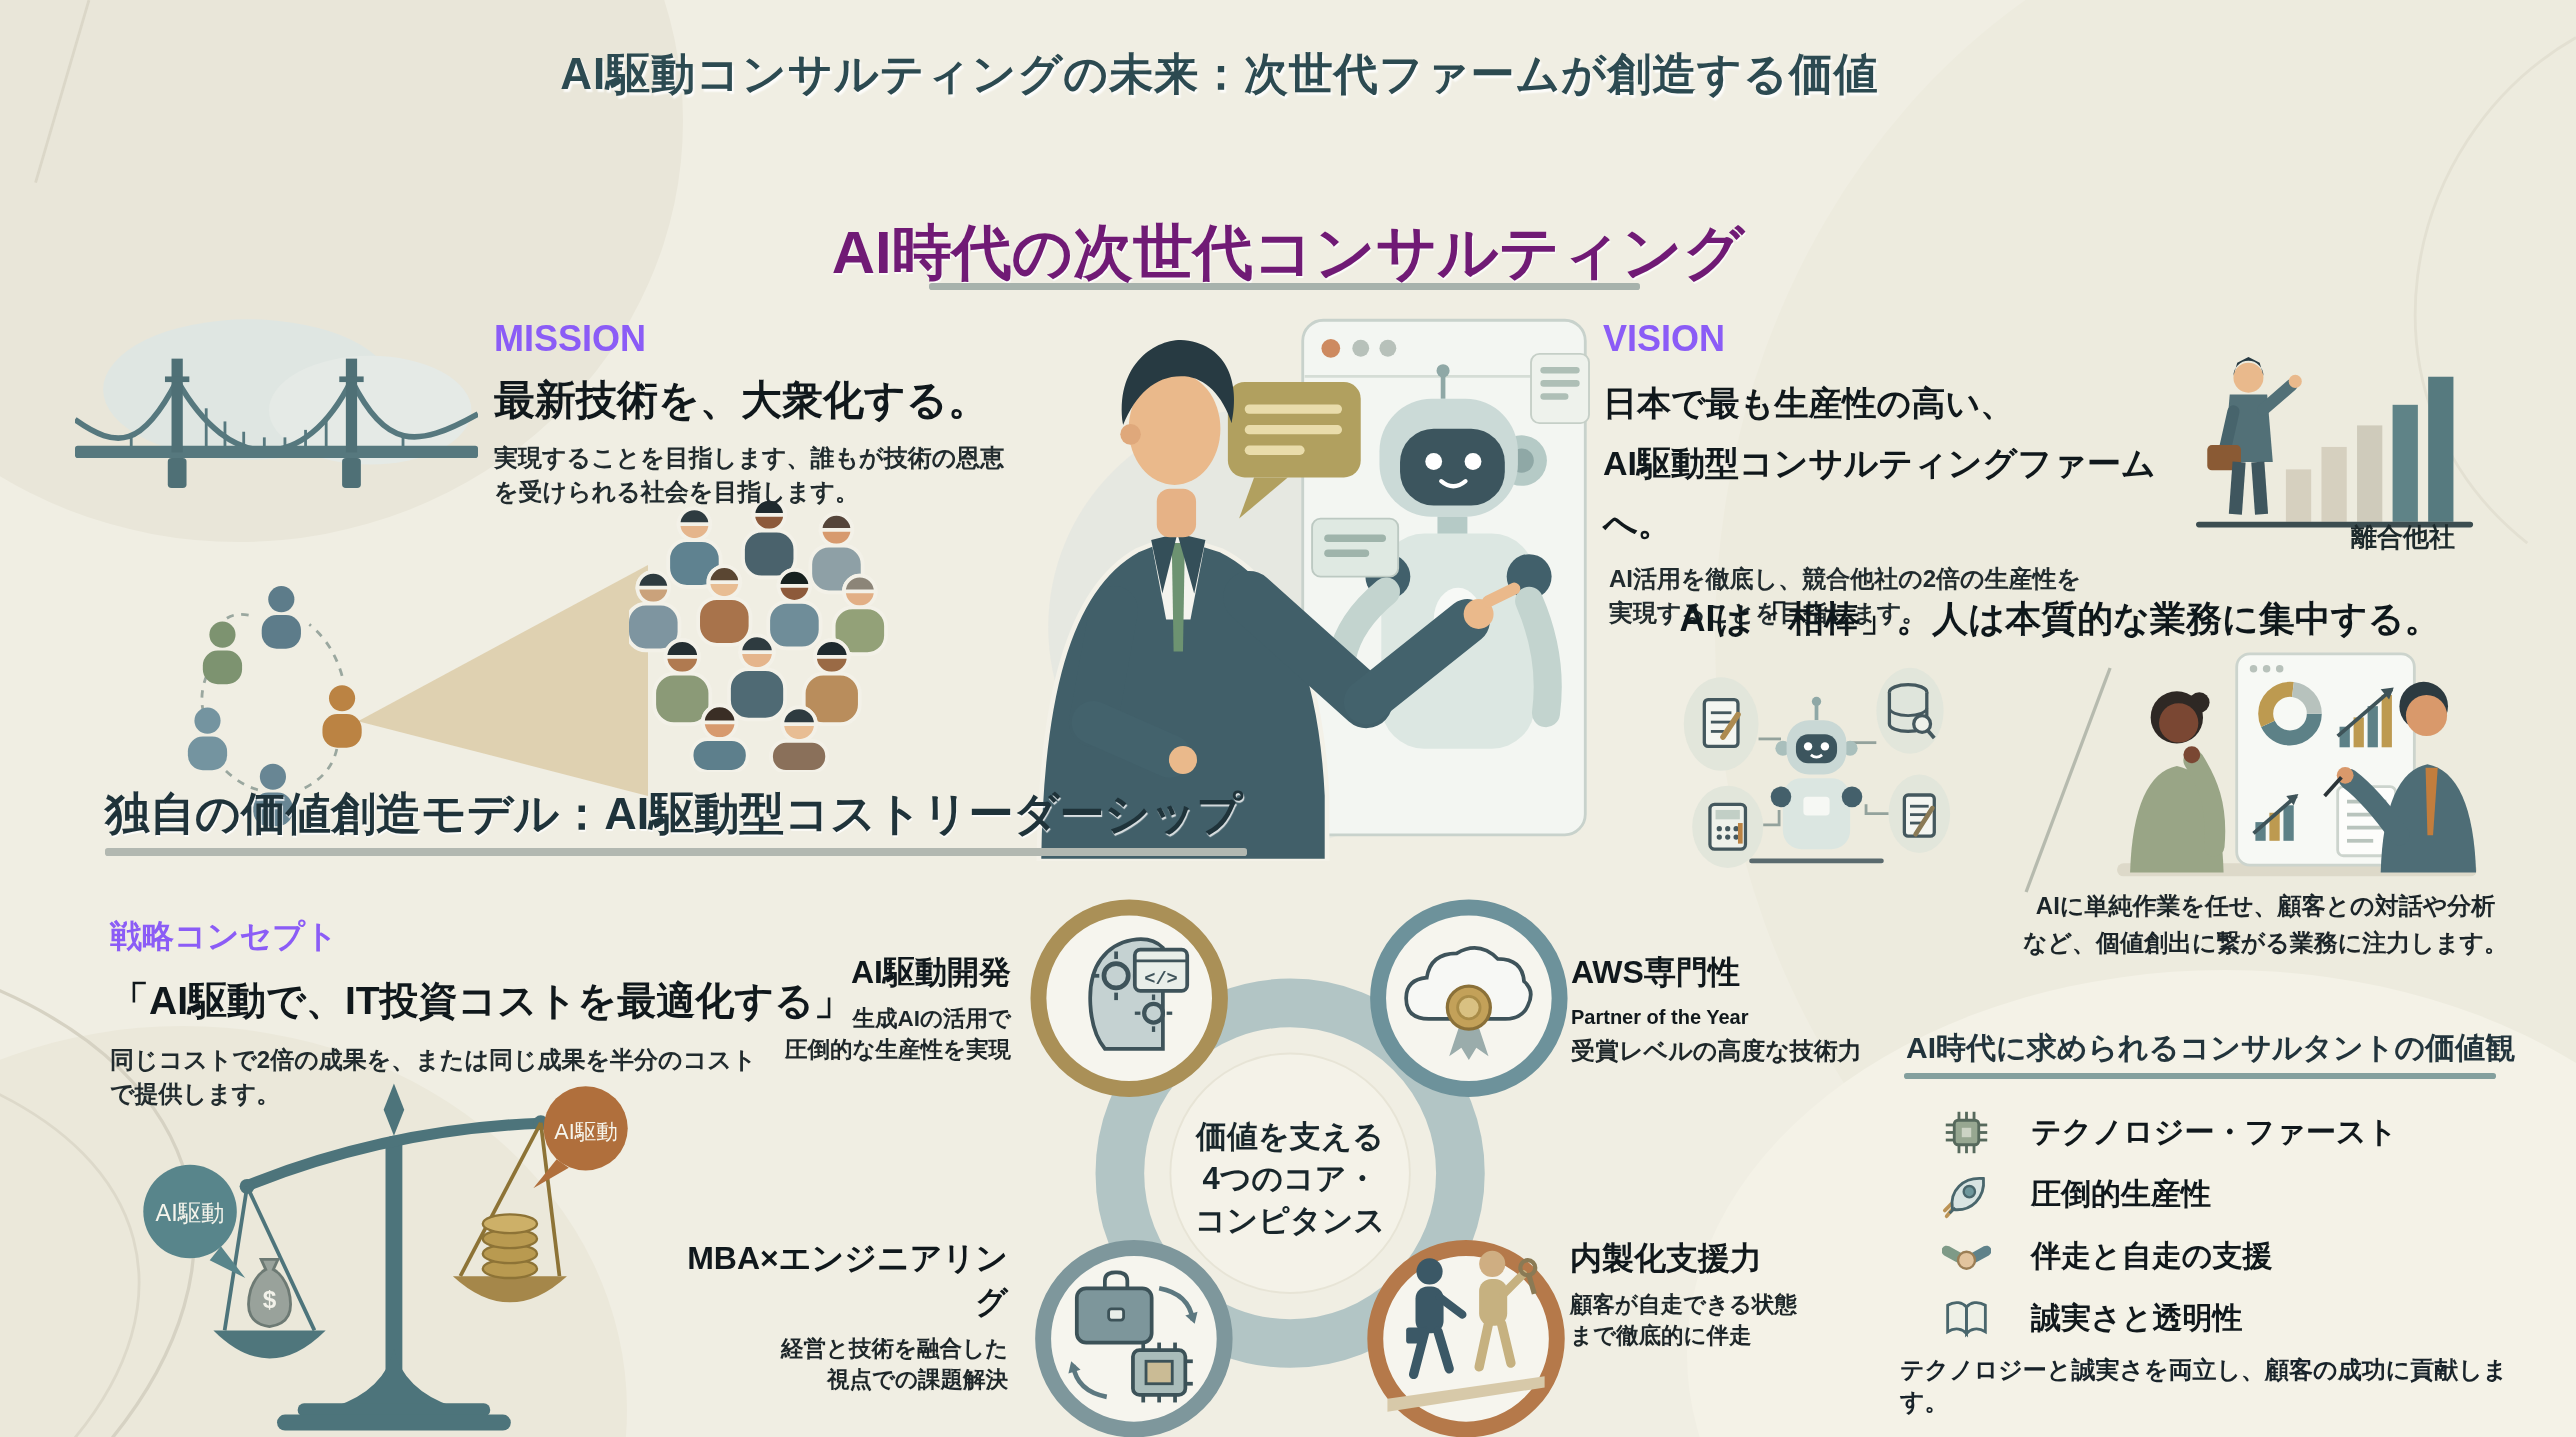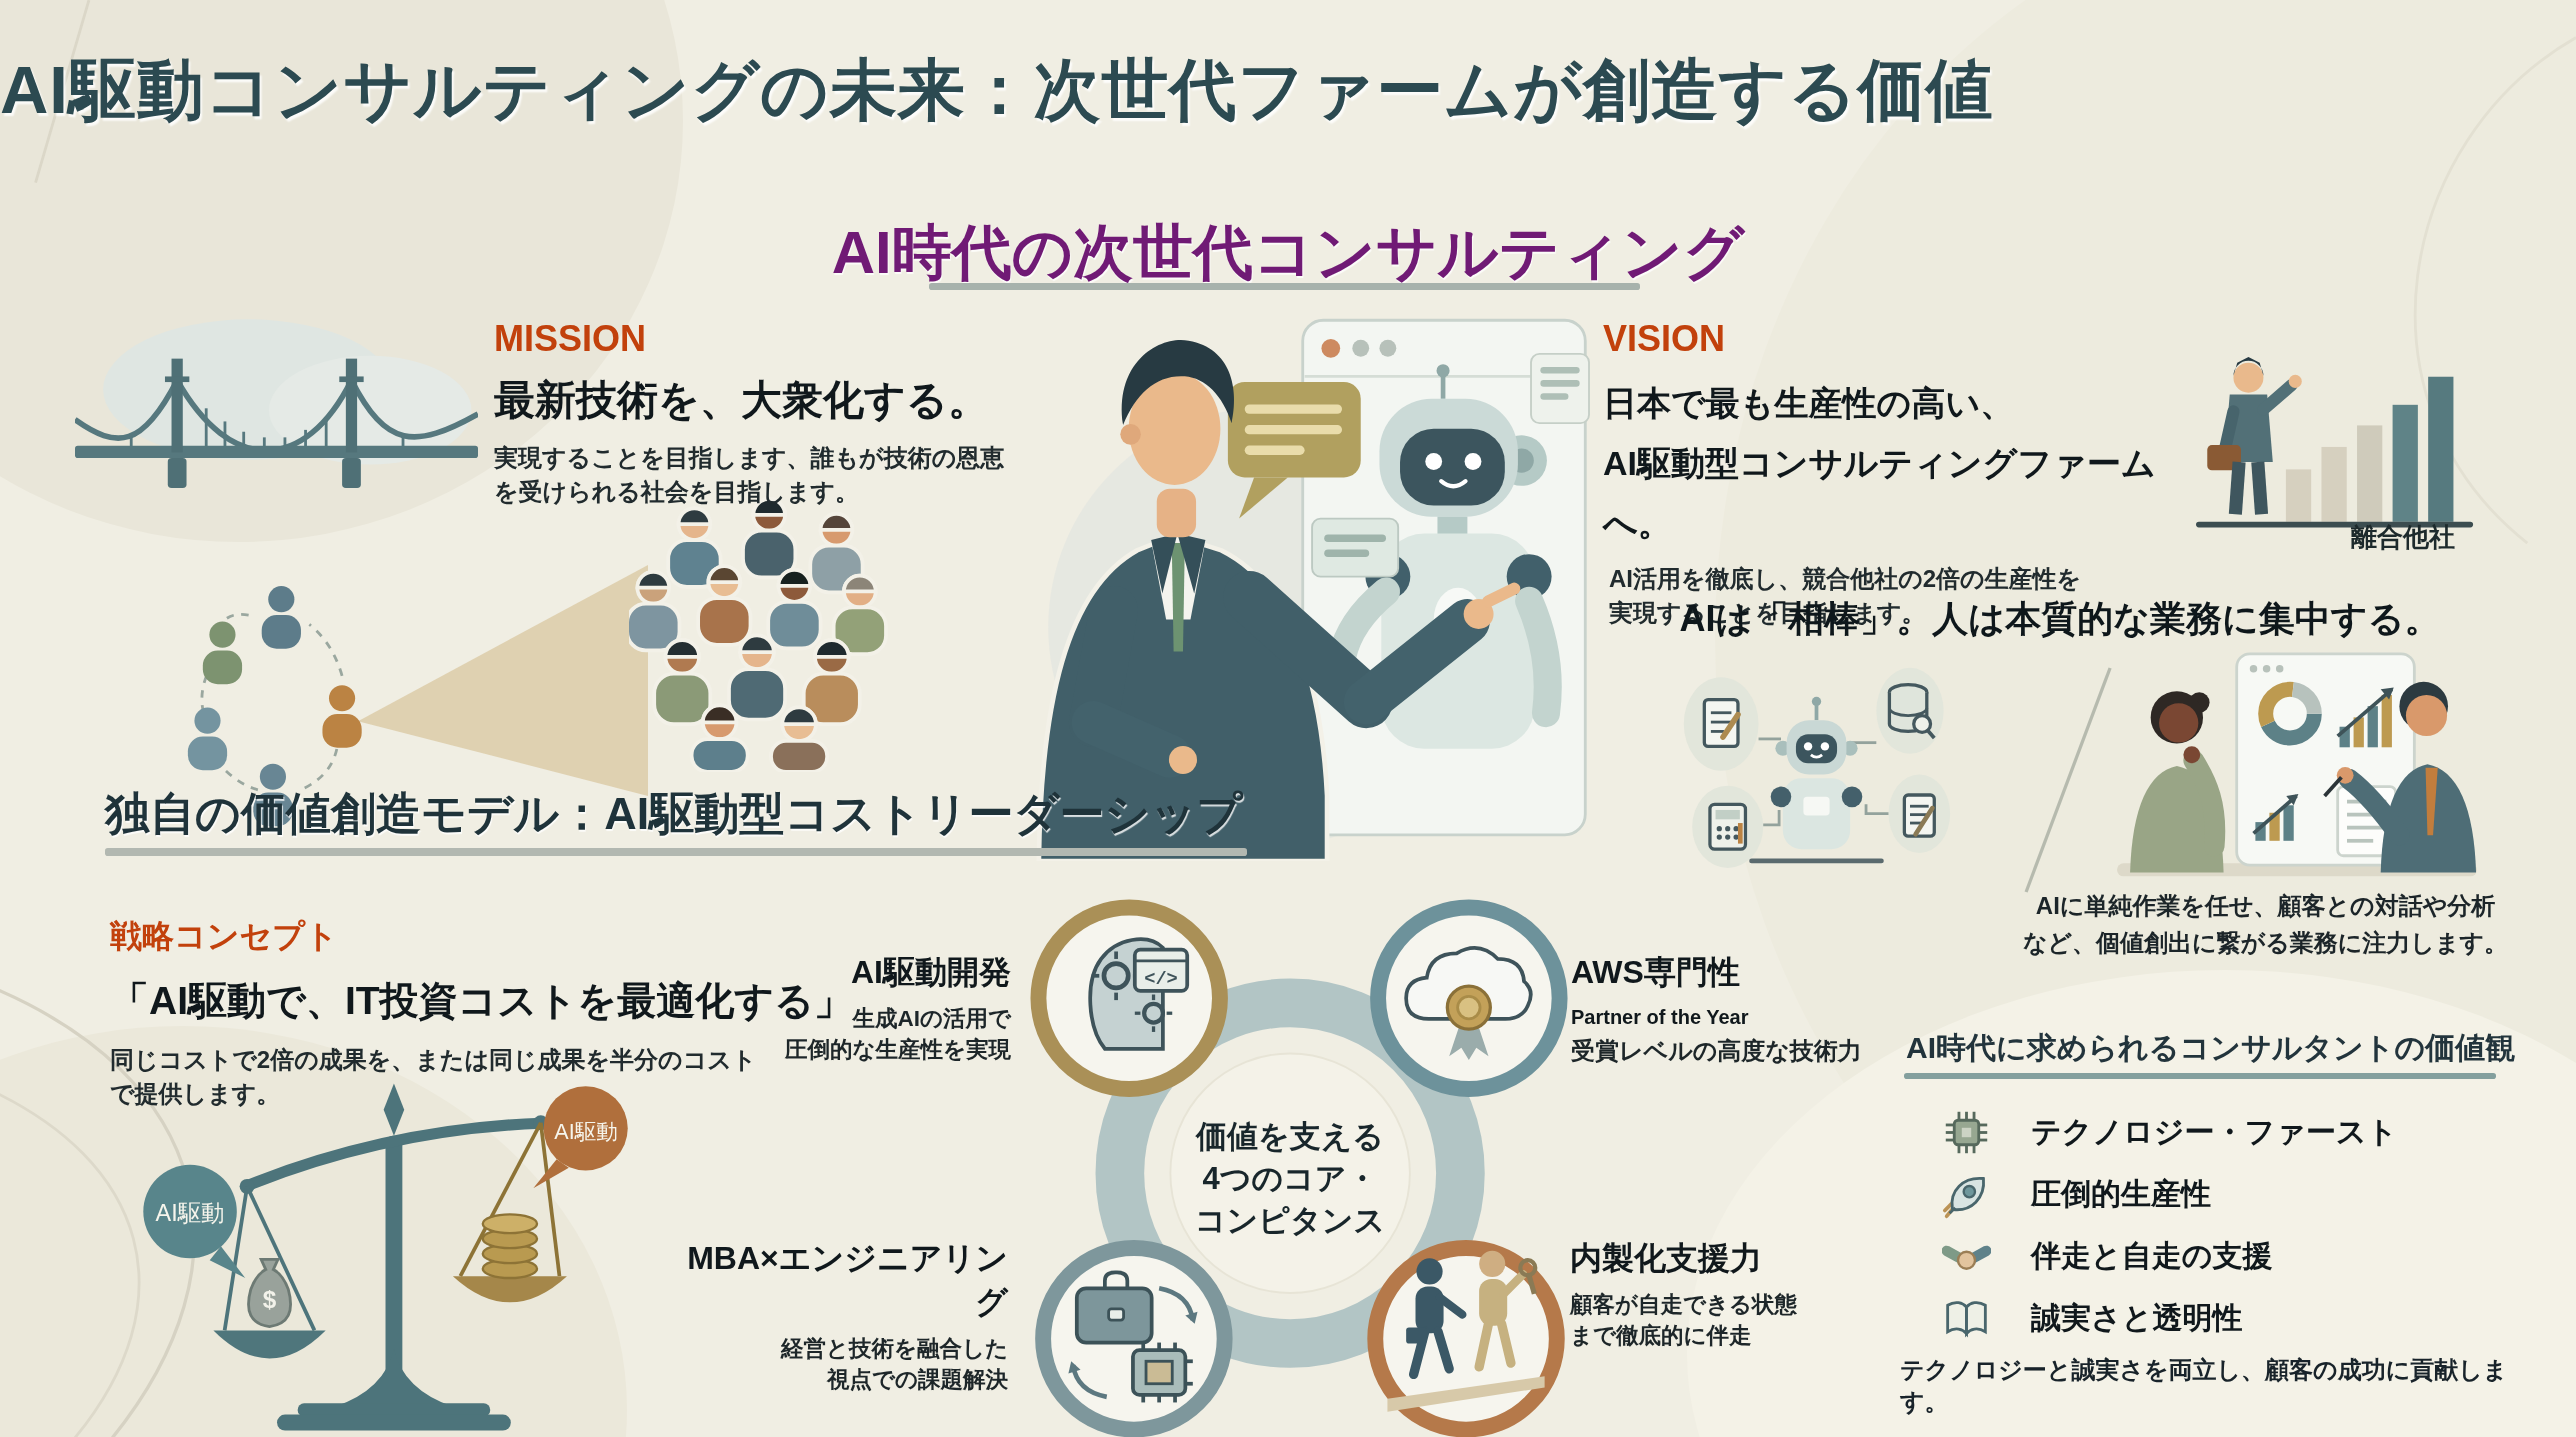--- a/index.html
+++ b/index.html
@@ -7,31 +7,31 @@
     position:relative; width:2576px; height:1438px;
     background:#f0eee3; overflow:hidden;
     font-family:"Liberation Sans","DejaVu Sans",sans-serif;
     color:#17242a;
   }
   .abs{position:absolute;}
   .bg-blob{position:absolute; border-radius:50%; z-index:0;}
   .z1{z-index:2;}
   
   .main-title{
-    top:45px; left:0; width:2439px; text-align:left;
-    font-size:67px; font-weight:800; color:#2c4a51; letter-spacing:0.9px;
+    top:45px; left:0; width:2439px; text-align:center;
+    font-size:44px; font-weight:800; color:#2c4a51; letter-spacing:0.9px;
     text-shadow:1.9px 2.8px 1.9px rgba(255,255,255,.85);
   }
   .subtitle{
     top:213px; left:0; width:2576px; text-align:center;
     font-size:60px; font-weight:800; color:#701a75;
     text-shadow:0.9px 1.9px 0.9px rgba(255,255,255,.8);
   }
   .rule{position:absolute; z-index:2; background:#a7b2ac; border-radius:2.8px;}
-  .label-teal{font-size:36px; font-weight:800; color:#c2410c;}
+  .label-teal{font-size:36px; font-weight:800; color:#8b5cf6;}
   .label-teal.small{font-size:32px;}
   .blk{position:absolute; z-index:3;}
   .mission-h{font-size:41px; font-weight:800; color:#10181c; margin-top:13px;}
   .body-txt{font-size:24px; font-weight:600; color:#212b2e; line-height:34px; margin-top:13px;}
   .vision-h{font-size:34px; font-weight:800; color:#10181c; line-height:60px;}
   .section-h{font-size:45px; font-weight:800; color:#1f333a; text-shadow:0.9px 1.9px 0.9px rgba(255,255,255,.8);}
   .partner-h{font-size:36px; font-weight:800; color:#0e171b; text-align:center;}
   .strategy-h{font-size:39px; font-weight:800; color:#10181c; margin-top:15px;}
   .caption{font-size:24px; font-weight:700; color:#1c2529; line-height:37px; text-align:center;}
   .comp-title{font-size:32px; font-weight:800; color:#10181c;}

